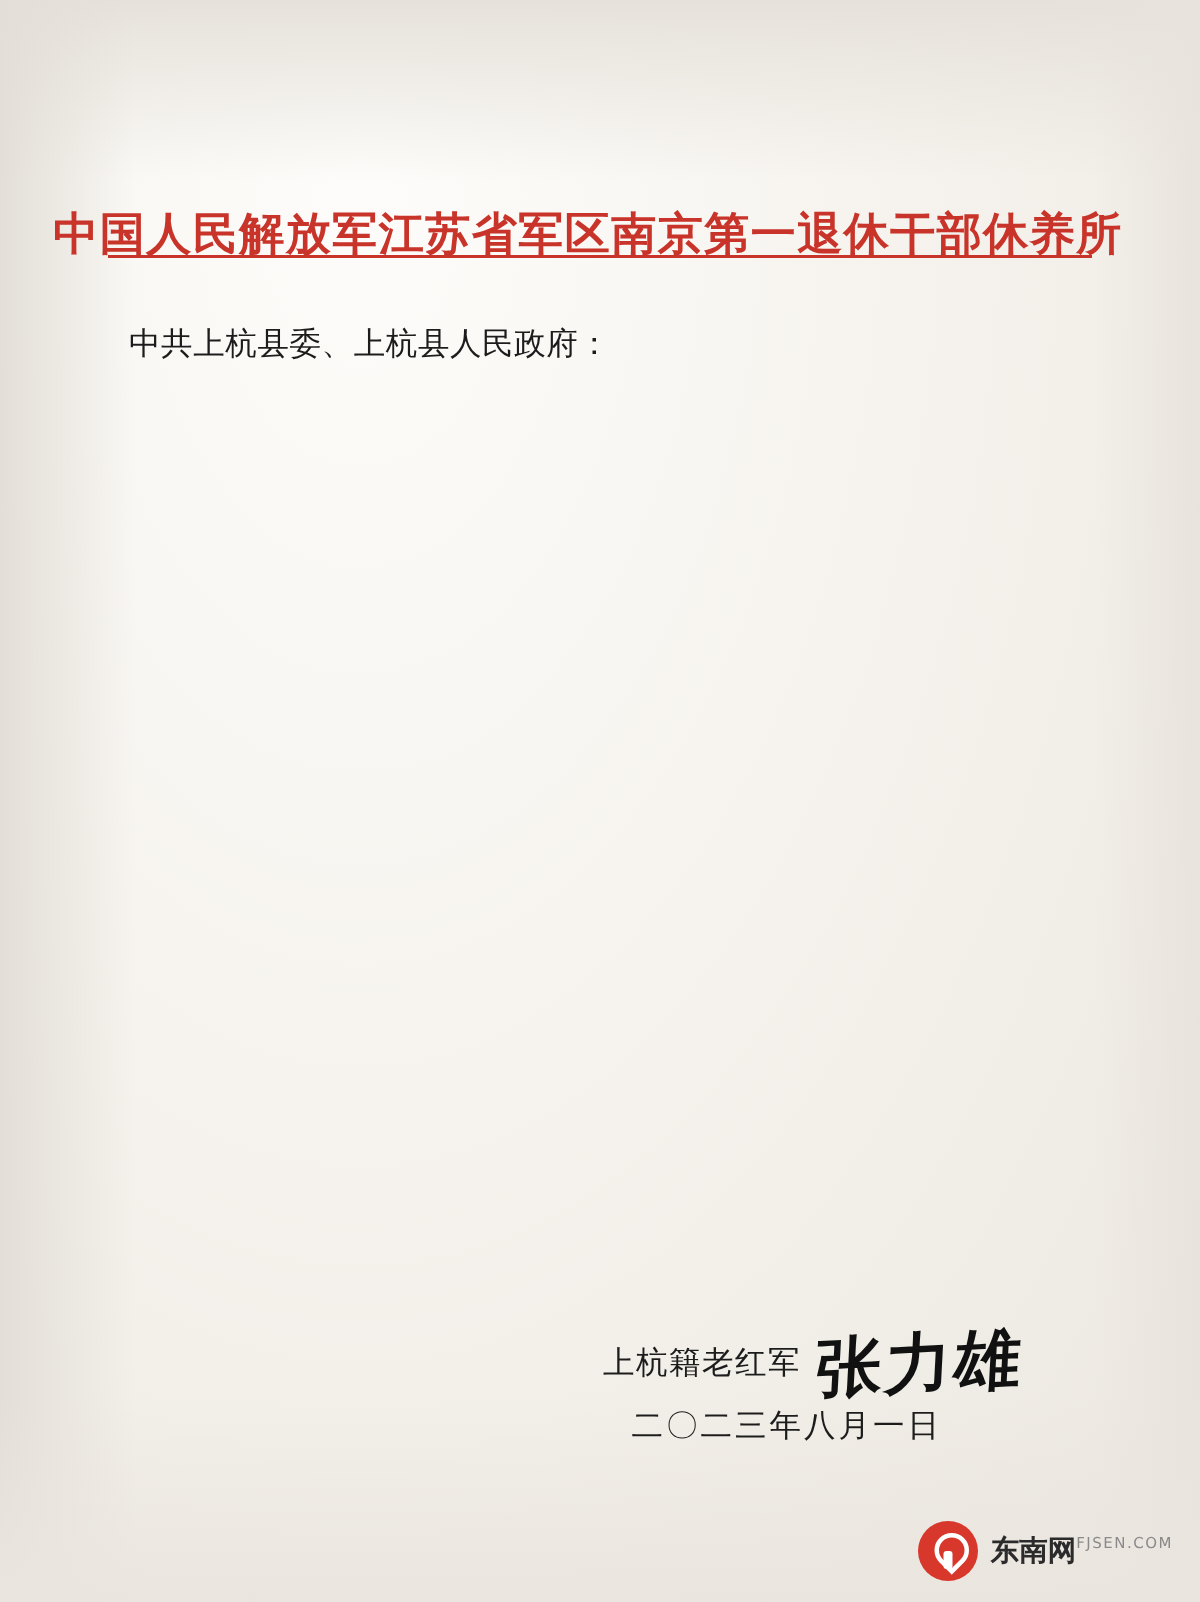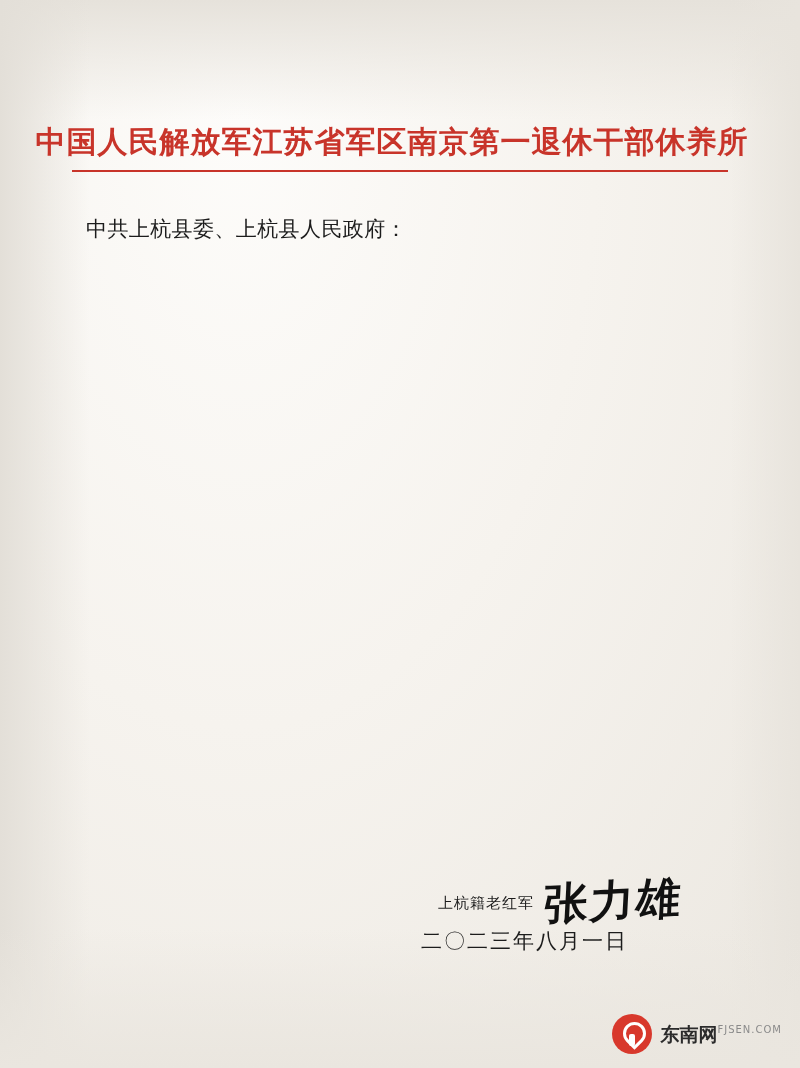--- a/index.html
+++ b/index.html
@@ -41,21 +41,21 @@
   }
   .paper-shade-bottom {
     position: absolute;
     left: 0; right: 0; bottom: 0; height: 140px;
     background: linear-gradient(0deg, #eae6df 0%, rgba(246,243,238,0) 100%);
     pointer-events: none;
   }
 
   .letterhead {
     position: absolute;
-    top: 122px;
+    top: 136px;
     left: 0;
     width: 784px;
     text-align: center;
     color: #c8342a;
     font-size: 30px;
     font-weight: bold;
     letter-spacing: 1px;
     font-family: "DejaVu Serif", "Liberation Serif", serif;
     white-space: nowrap;
   }
@@ -96,21 +96,21 @@
     color: #1c1c1c;
   }
   .sig-line {
     display: flex;
     justify-content: flex-end;
     align-items: flex-end;
     gap: 10px;
     padding-right: 38px;
   }
   .sig-role {
-    font-size: 15px;
+    font-size: 21px;
     letter-spacing: 1px;
     padding-bottom: 10px;
     margin-top: 24px;
   }
   .sig-name {
     font-size: 44px;
     font-weight: bold;
     font-family: "DejaVu Serif", "Liberation Serif", serif;
     transform: skewX(-6deg) rotate(-3deg);
     letter-spacing: 2px;

